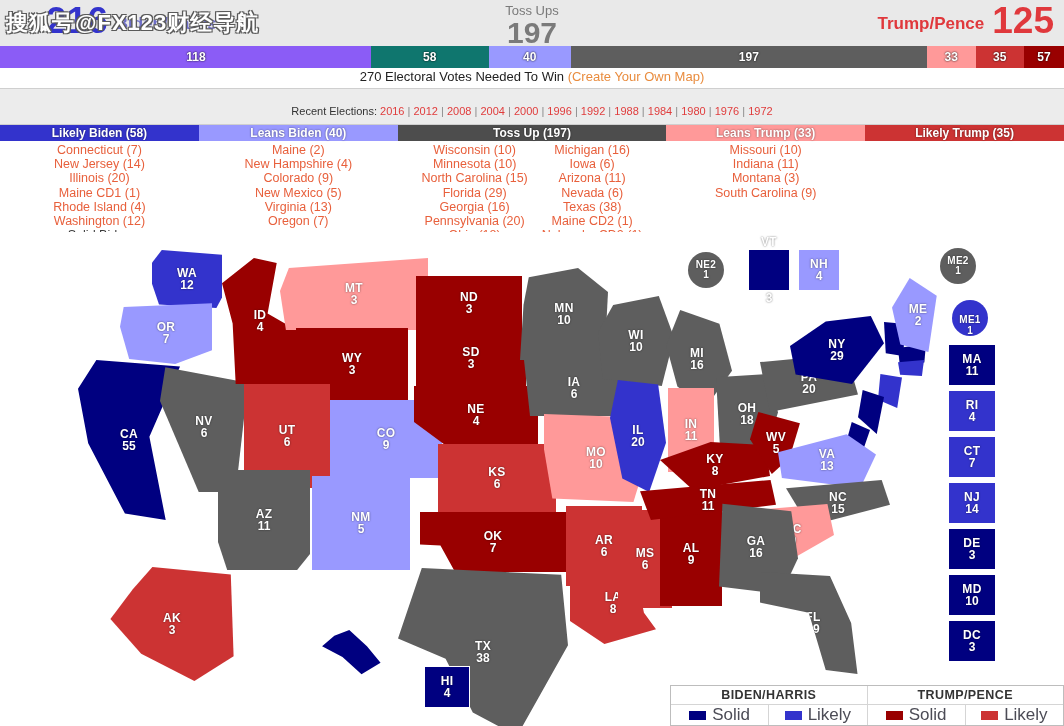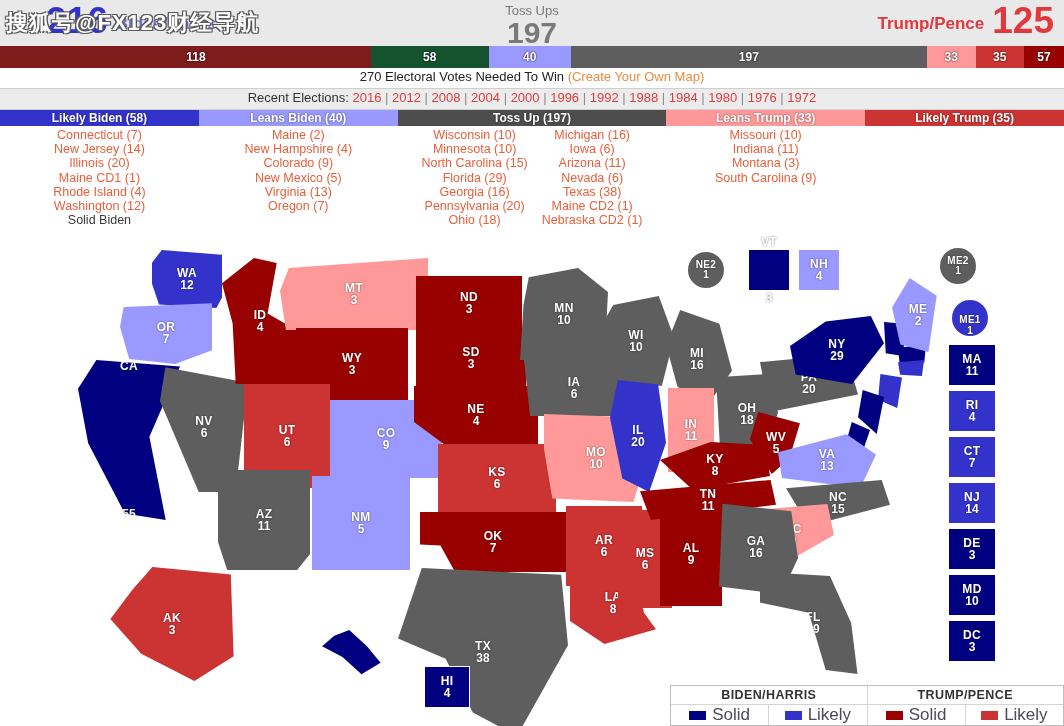--- a/index.html
+++ b/index.html
@@ -31,21 +31,21 @@
   .seg{display:flex;align-items:center;justify-content:center;
        color:#fff;font-size:12px;font-weight:bold;
        text-shadow:0 0 2px #000;}
   .needed{height:19px;background:#fff;text-align:center;
           font-size:13px;color:#222;padding-top:1px;}
   .needed a{color:#e98c3e;text-decoration:none;}
 
   
   .recent{height:19px;background:#ececec;border-top:1px solid #cfcfcf;
           border-bottom:1px solid #cfcfcf;text-align:center;
-          font-size:13px;color:#333;padding-top:1px;}
+          font-size:11px;color:#333;padding-top:16px;}
   .recent a{color:#e03c3c;text-decoration:none;}
   .recent .sep{color:#8a8a8a;}
 
   
   .cats{display:flex;width:1064px;}
   .cat{flex:1;}
   .cat.wide{flex:1.35;}
   .cathd{height:16px;display:flex;align-items:center;justify-content:center;
          font-size:12px;font-weight:bold;color:#fff;text-shadow:0 0 2px rgba(0,0,0,.55);}
   .catbody{background:#fff;padding:2px 0 3px 0;text-align:center;
@@ -101,22 +101,22 @@
       <div class="t1">Toss Ups</div>
       <div class="t2">197</div>
     </div>
     <div class="side right">
       <div class="sidelbl red">Trump/Pence</div>
       <div class="bignum red">125</div>
     </div>
   </div>
 
   <div class="barwrap" id="bar">
-      <div class="seg" style="background: #7f1d1d; width: 357px; padding-left: 21px;">118</div>
-      <div class="seg" style="background: #14532d; width: 120px;">58</div>
+      <div class="seg" style="background: #8b5cf6; width: 357px; padding-left: 21px;">118</div>
+      <div class="seg" style="background: #0f766e; width: 120px;">58</div>
       <div class="seg" style="background: rgb(153, 153, 255); width: 84px;">40</div>
       <div class="seg" style="background: rgb(94, 94, 94); width: 363px;">197</div>
       <div class="seg" style="background: rgb(255, 153, 153); width: 50px;">33</div>
       <div class="seg" style="background: rgb(204, 51, 51); width: 49px;">35</div>
       <div class="seg" style="background: rgb(153, 0, 0); width: 41px;">57</div>
     </div>
 
   <div class="needed">
     <span>270 Electoral Votes Needed To Win</span>
     <a href="#">(Create Your Own Map)</a>
@@ -202,21 +202,21 @@
       <div class="st" style="left: 858px; top: 158px; width: 26px; height: 44px; background: rgb(0, 0, 128); clip-path: polygon(18% 0%, 100% 16%, 72% 100%, 0% 62%);"></div>
       <div class="st" style="left: 846px; top: 190px; width: 24px; height: 36px; background: rgb(0, 0, 128); clip-path: polygon(24% 0%, 100% 22%, 60% 100%, 0% 58%);"></div>
       <div class="st" style="left: 152px; top: 18px; width: 70px; height: 58px; background: rgb(51, 51, 204); clip-path: polygon(0% 22%, 14% 0%, 100% 8%, 100% 82%, 92% 100%, 10% 94%, 0% 58%);">
         <span class="ab">WA</span>
         <span class="ev">12</span>
       </div>
       <div class="st" style="left: 120px; top: 70px; width: 92px; height: 62px; background: rgb(153, 153, 255); clip-path: polygon(4% 8%, 100% 2%, 100% 78%, 60% 100%, 10% 92%, 0% 40%);">
         <span class="ab">OR</span>
         <span class="ev">7</span>
       </div>
-      <div class="st" style="left: 78px; top: 128px; width: 102px; height: 160px; background: rgb(0, 0, 128); clip-path: polygon(18% 0%, 100% 4%, 70% 48%, 86% 100%, 46% 96%, 10% 52%, 0% 18%); justify-content: space-between;">
+      <div class="st" style="left: 78px; top: 128px; width: 102px; height: 160px; background: rgb(0, 0, 128); clip-path: polygon(18% 0%, 100% 4%, 70% 48%, 86% 100%, 46% 96%, 10% 52%, 0% 18%);">
         <span class="ab">CA</span>
         <span class="ev">55</span>
       </div>
       <div class="st" style="left: 160px; top: 130px; width: 88px; height: 130px; background: rgb(94, 94, 94); clip-path: polygon(6% 4%, 100% 16%, 86% 100%, 44% 100%, 0% 30%);">
         <span class="ab">NV</span>
         <span class="ev">6</span>
       </div>
       <div class="st" style="left: 222px; top: 26px; width: 76px; height: 126px; background: rgb(153, 0, 0); clip-path: polygon(42% 0%, 72% 4%, 60% 44%, 100% 58%, 100% 100%, 18% 100%, 14% 52%, 0% 20%);">
         <span class="ab">ID</span>
         <span class="ev">4</span>

